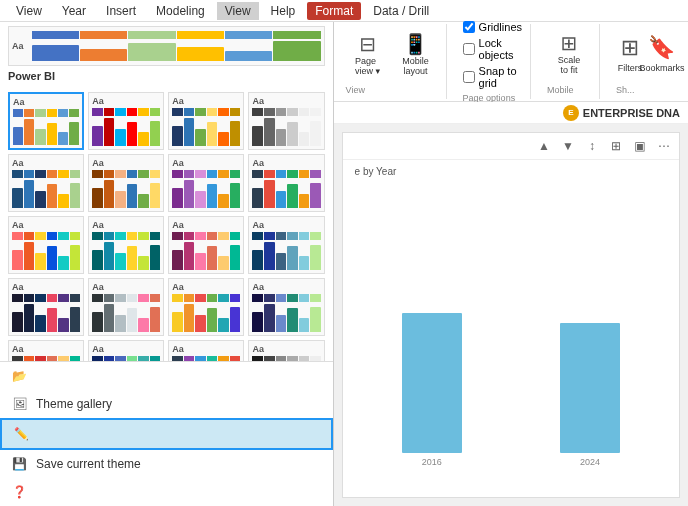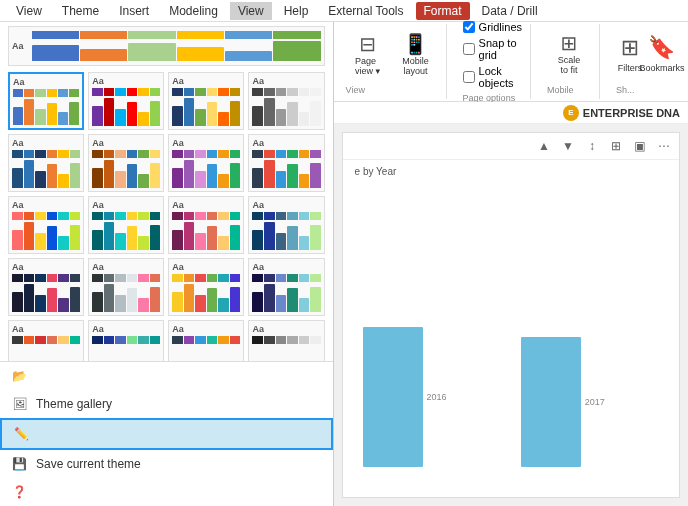--- a/index.html
+++ b/index.html
@@ -285,20 +285,21 @@
     .chart-title {
       position: absolute;
       top: 6px;
       left: 12px;
       font-size: 10px;
       color: #555;
     }
 
     .chart-bar-group {
       display: flex;
+      flex-direction: column;
       align-items: center;
       gap: 4px;
       flex: 1;
     }
 
     .chart-bar {
       width: 60px;
       background: #6bbdde;
       border-radius: 1px;
     }
@@ -318,26 +319,25 @@
     .swatch {
       flex: 1;
       height: 100%;
     }
   </style>
 </head>
 <body>
 
 <div class="menubar">
   <span class="menubar-item">View</span>
-  <span class="menubar-item">Theme</span>
+  <span class="menubar-item">Year</span>
   <span class="menubar-item">Insert</span>
   <span class="menubar-item">Modeling</span>
   <span class="menubar-item active">View</span>
   <span class="menubar-item">Help</span>
-  <span class="menubar-item">External Tools</span>
   <span class="menubar-item accent">Format</span>
   <span class="menubar-item">Data / Drill</span>
 </div>
 
 <div class="main-layout">
 
   <div class="theme-panel">
     <div class="theme-scroll">
 
       <div style="padding: 4px 8px 0 8px;">
@@ -359,20 +359,21 @@
               <div class="mini-bar" style="background:#ed7d31; height:60%;"></div>
               <div class="mini-bar" style="background:#a9d18e; height:90%;"></div>
               <div class="mini-bar" style="background:#ffc000; height:70%;"></div>
               <div class="mini-bar" style="background:#5b9bd5; height:50%;"></div>
               <div class="mini-bar" style="background:#70ad47; height:100%;"></div>
             </div>
           </div>
         </div>
       </div>
 
+      <div class="section-header">Power BI</div>
 
       <div class="theme-grid" id="theme-grid-container">
       <div class="theme-card selected-top">
             <span class="theme-label">Aa</span>
             <div class="swatch-row">
               <div class="swatch" style="background: rgb(68, 114, 196);"></div>
               <div class="swatch" style="background: rgb(237, 125, 49);"></div>
               <div class="swatch" style="background: rgb(169, 209, 142);"></div>
               <div class="swatch" style="background: rgb(255, 192, 0);"></div>
               <div class="swatch" style="background: rgb(91, 155, 213);"></div>
@@ -760,25 +761,25 @@
 
       <div class="ribbon-group" style="justify-content:center;">
         <div class="ribbon-controls" style="flex-direction:column; gap:2px; align-items:flex-start;">
           <div class="checkbox-group">
             <label class="checkbox-row">
               <input type="checkbox" checked="" style="">
               <span>Gridlines</span>
             </label>
             <label class="checkbox-row">
               <input type="checkbox" style="">
-              <span>Snap to grid</span>
+              <span>Lock objects</span>
             </label>
             <label class="checkbox-row">
               <input type="checkbox" style="">
-              <span>Lock objects</span>
+              <span>Snap to grid</span>
             </label>
           </div>
         </div>
         <div class="ribbon-group-label">Page options</div>
       </div>
 
       <div class="ribbon-group">
         <div class="ribbon-btn" style="height:52px;">
           <div class="ribbon-icon">⊞</div>
           <span style="font-size:9px; text-align:center;">Scale to fit</span>
@@ -816,19 +817,19 @@
         <div class="chart-toolbar-icon">⋯</div>
       </div>
       <div class="chart-body" id="chart-body">
         <div class="chart-title">e by Year</div>
       <div class="chart-bar-group">
             <div class="chart-bar" style="height: 140px; background: rgb(107, 189, 222);"></div>
             <div class="chart-bar-label">2016</div>
           </div>
           <div class="chart-bar-group">
             <div class="chart-bar" style="height: 130px; background: rgb(107, 189, 222);"></div>
-            <div class="chart-bar-label">2017</div>
+            <div class="chart-bar-label">2024</div>
           </div>
         </div>
     </div>
 
   </div>
 </div>
 
 </body></html>

